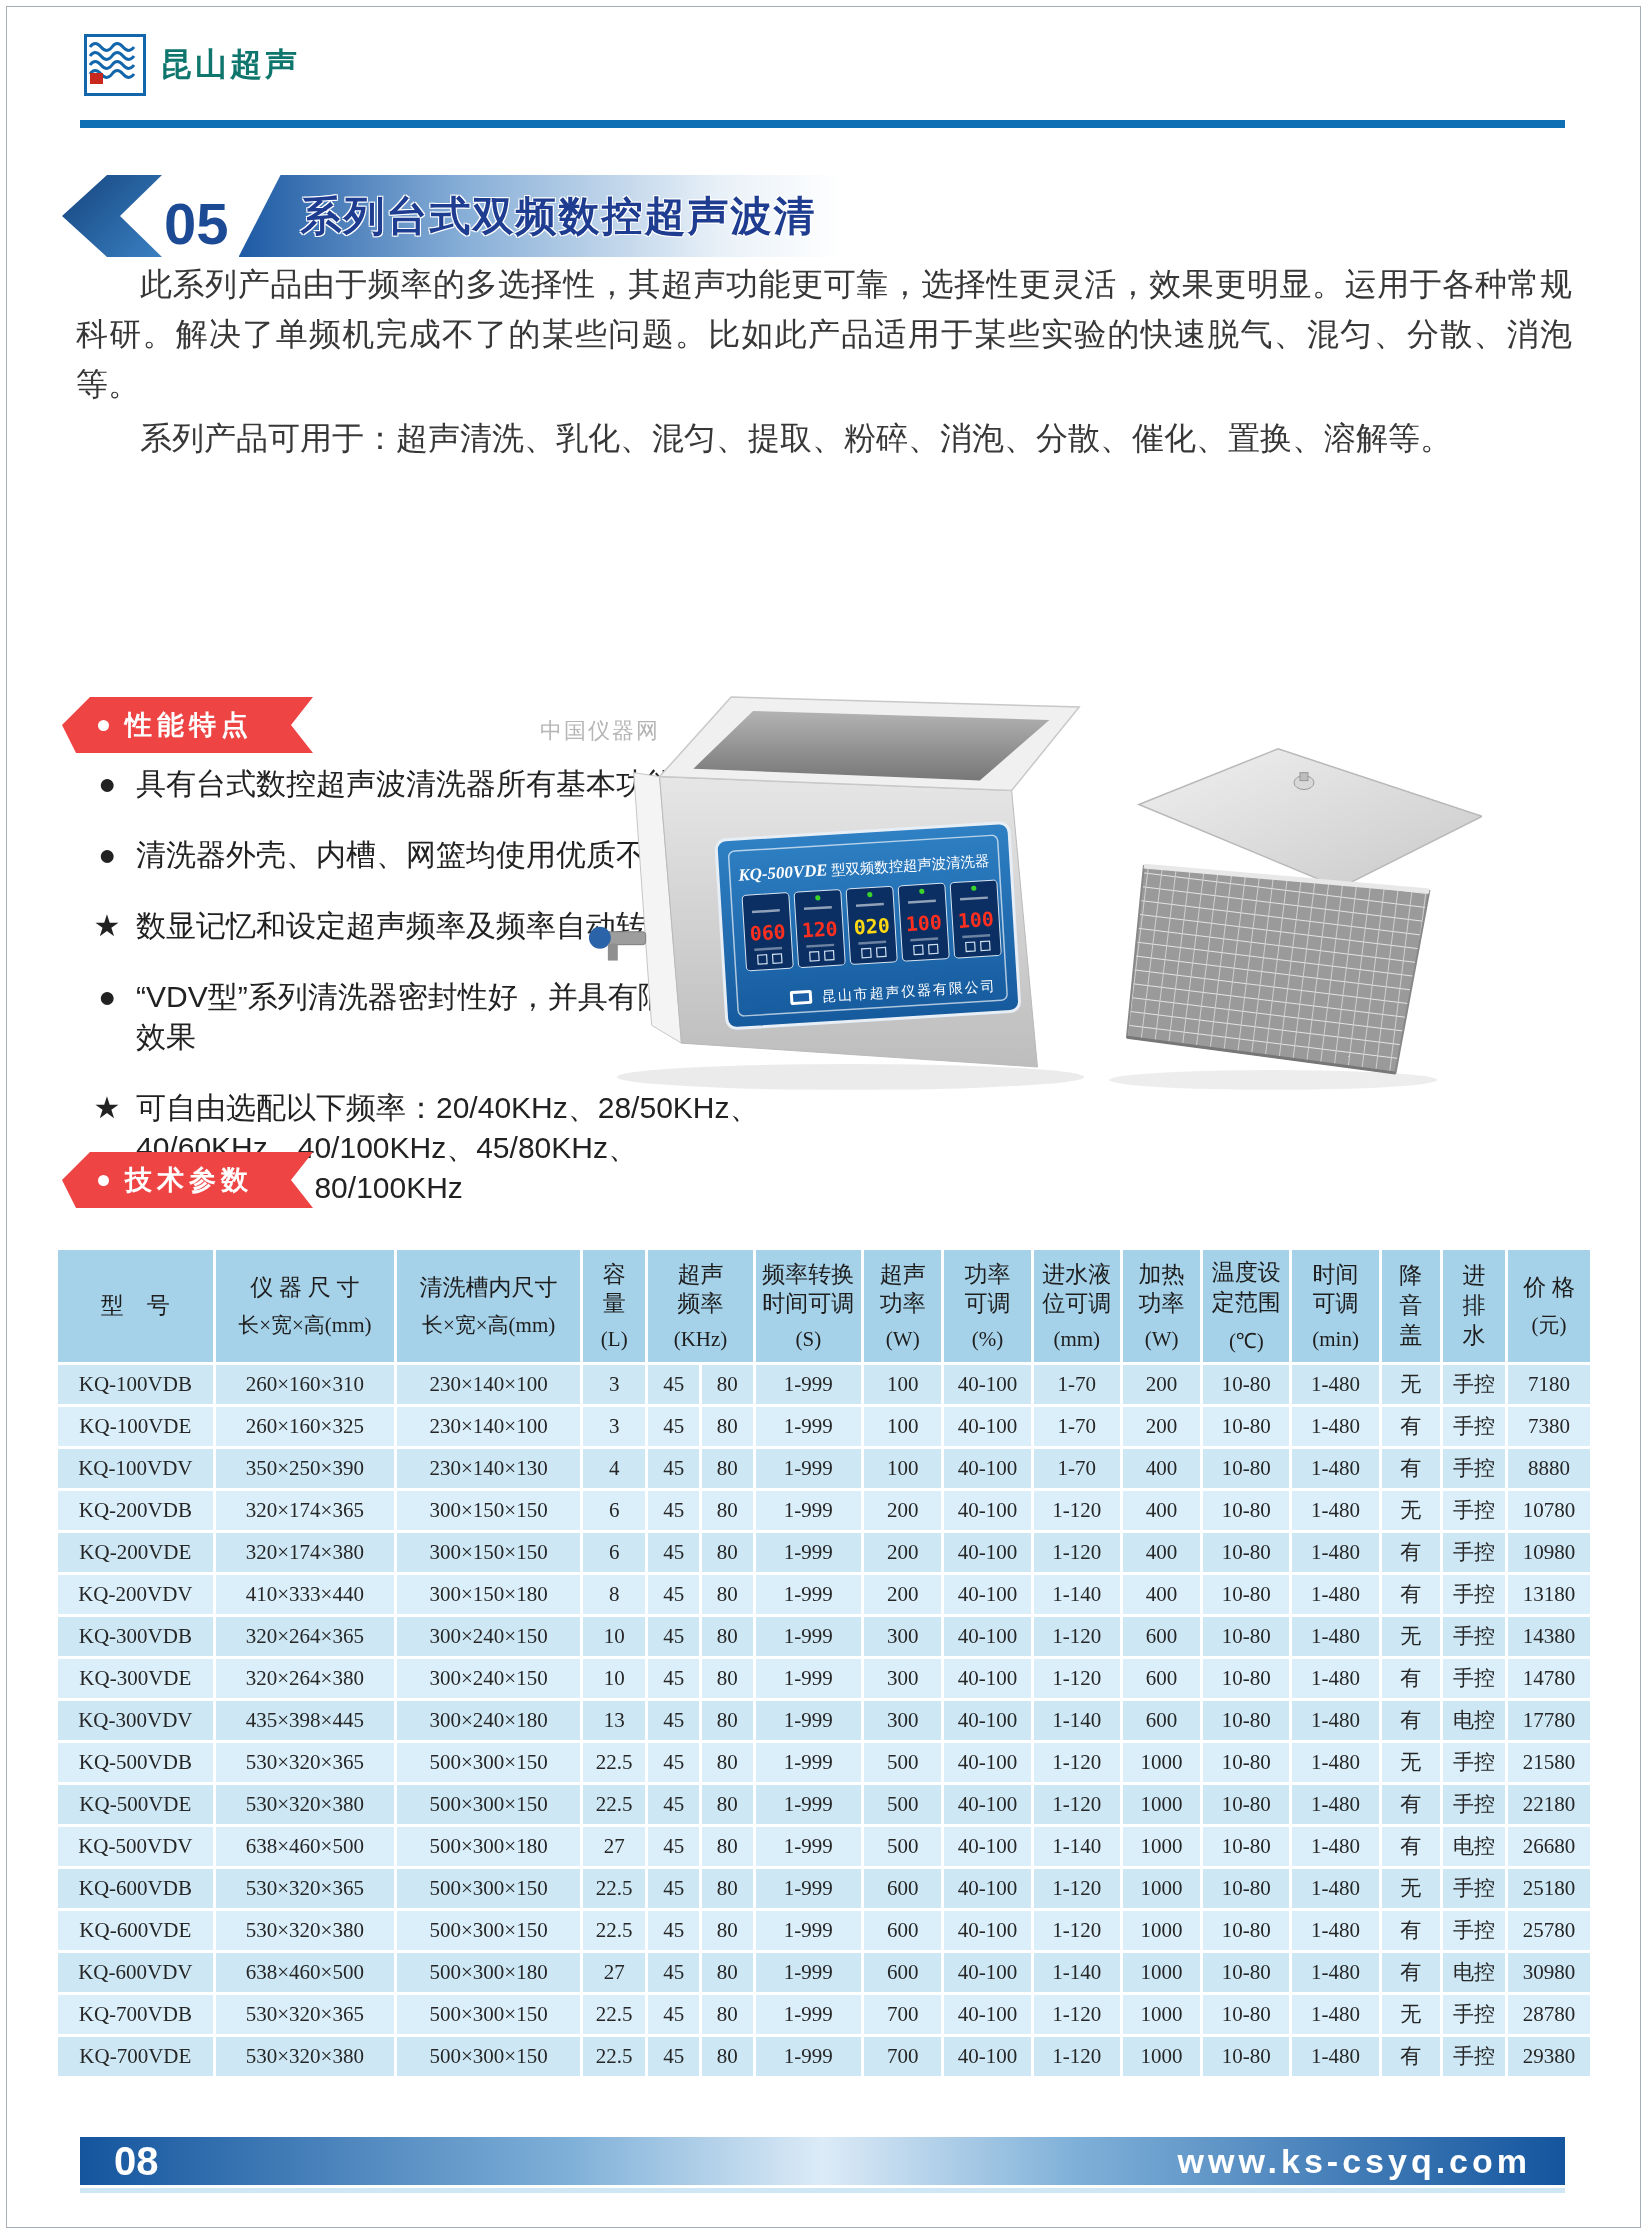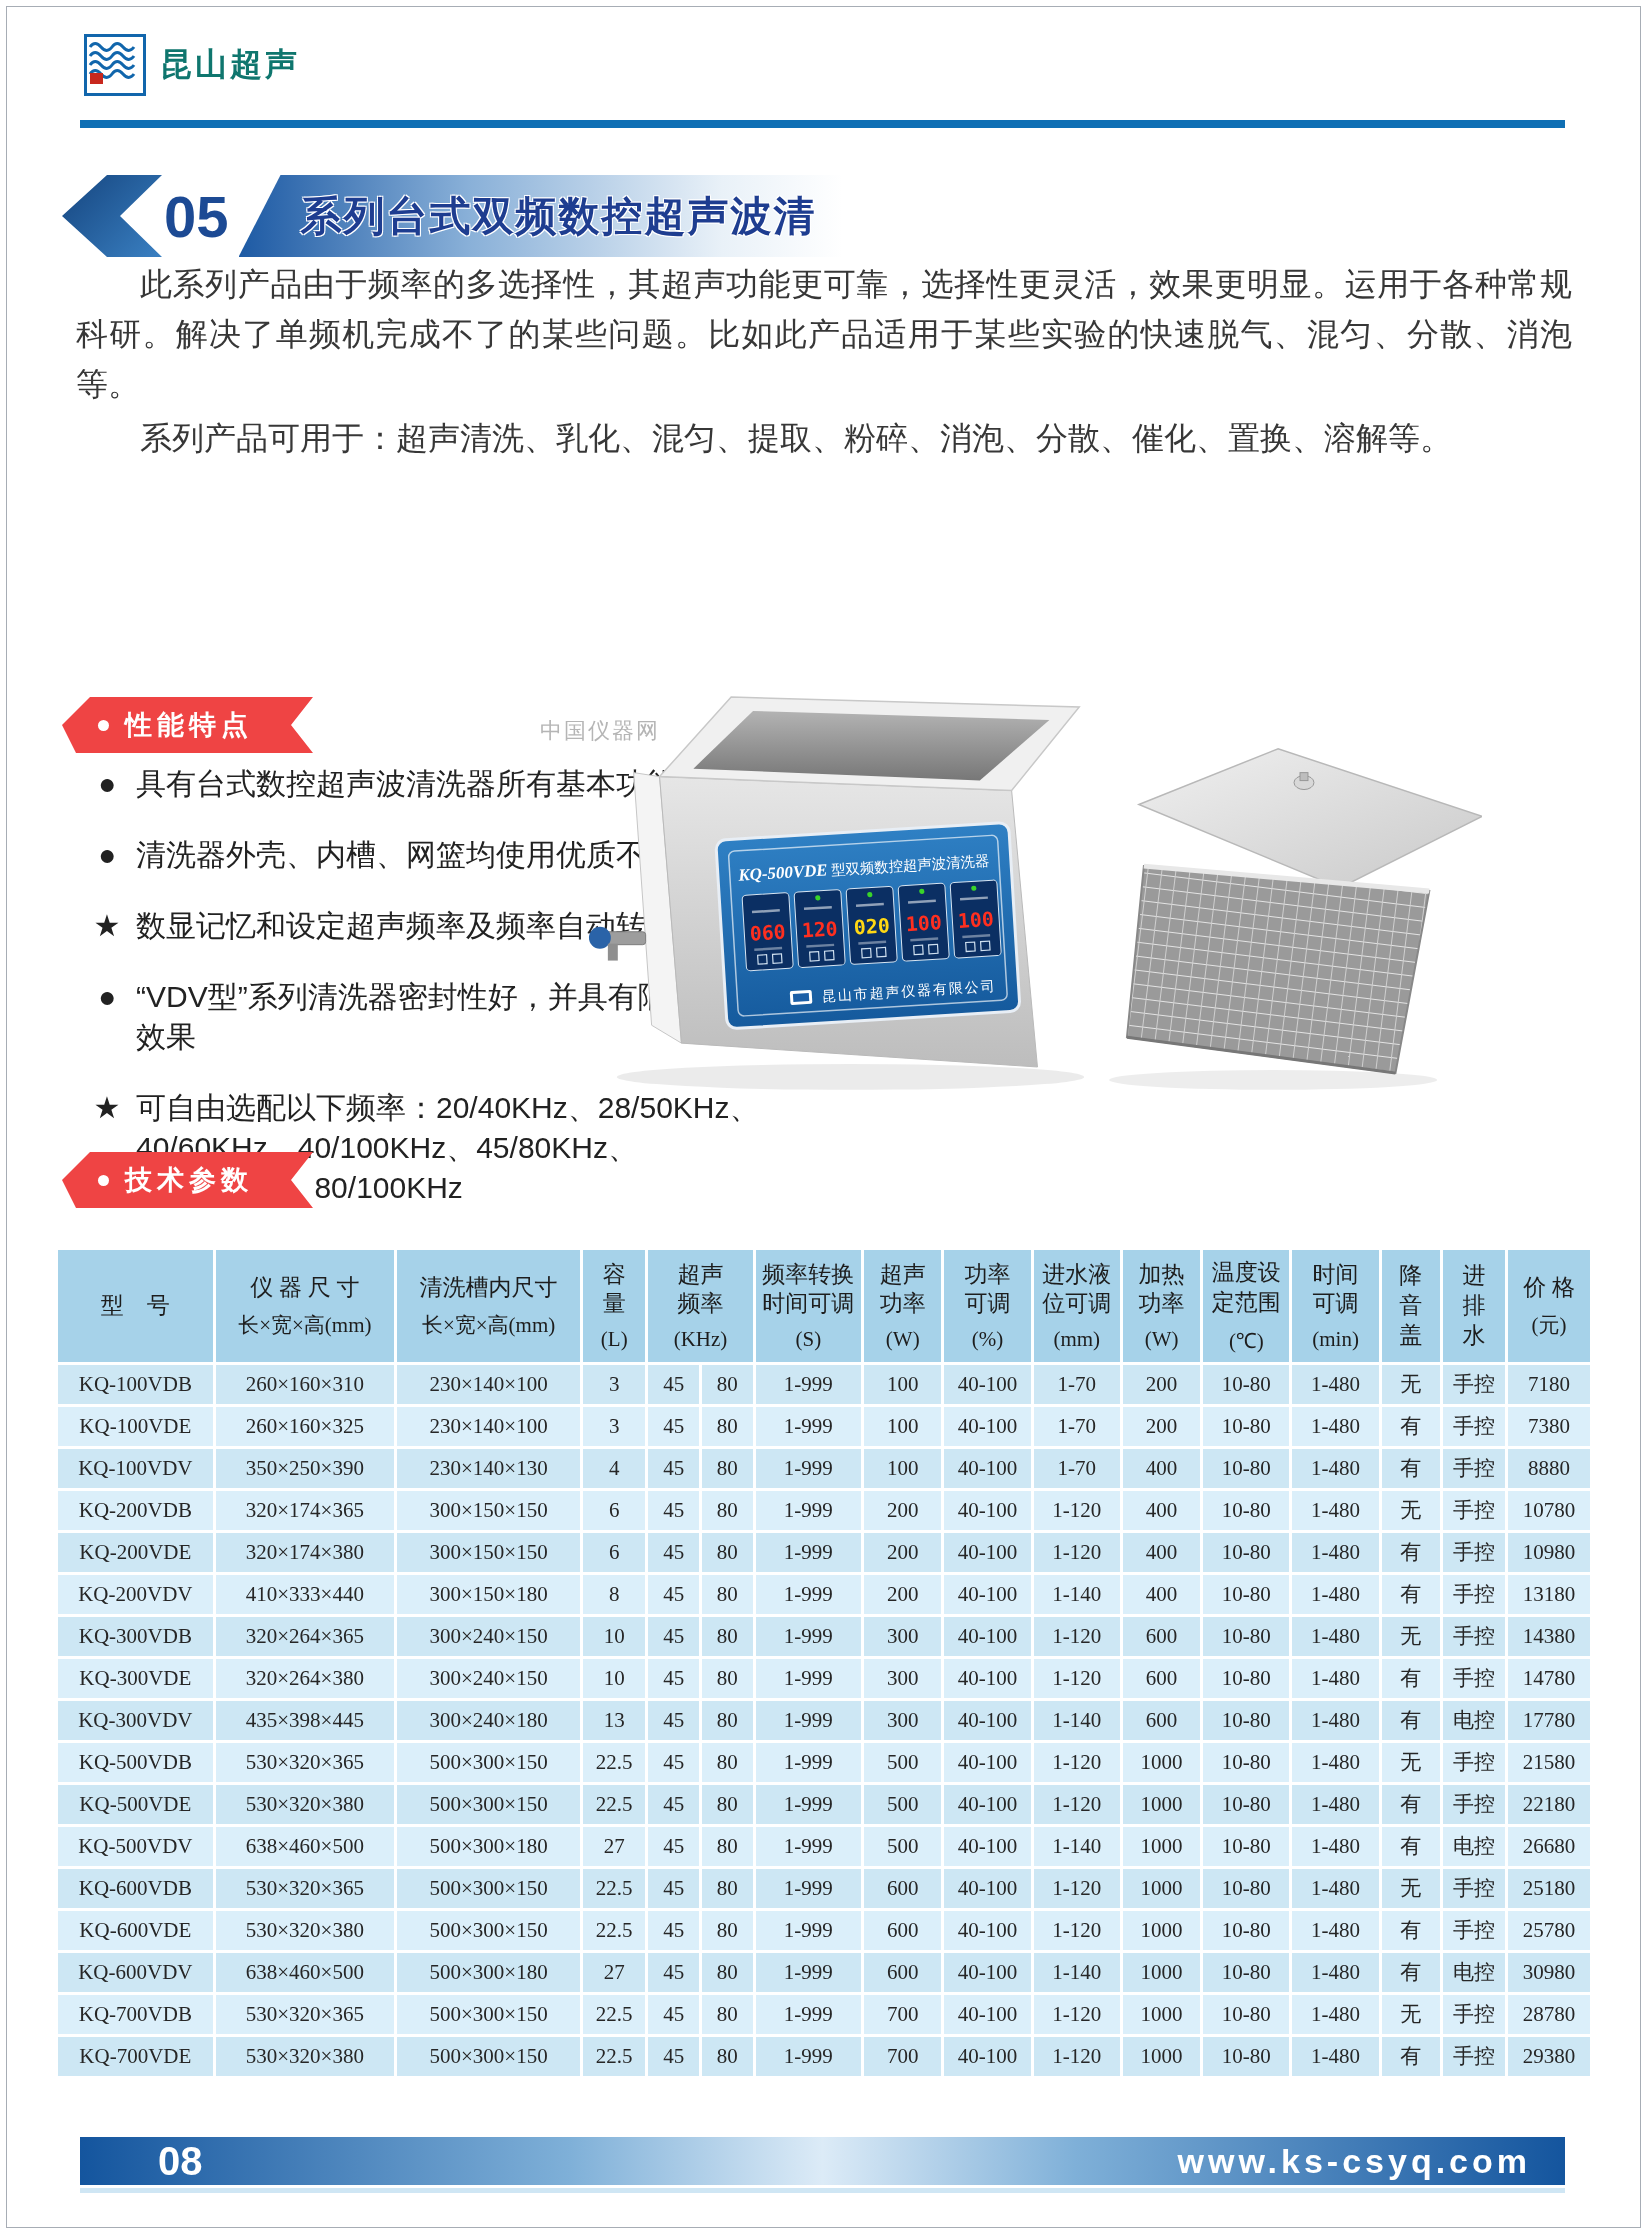--- a/index.html
+++ b/index.html
@@ -7,21 +7,21 @@
         font-family:"Liberation Sans",sans-serif;}
   .frame{position:absolute;inset:6px;border:1px solid #a7adb5;pointer-events:none;}
 
   
   .brand-row{position:absolute;left:84px;top:34px;display:flex;align-items:center;gap:14px;}
   .logo-box{width:56px;height:56px;border:3px solid #1166ac;background:#fff;position:relative;}
   .brand-text{font-size:32px;font-weight:800;color:#0f766e;letter-spacing:3px;}
   .rule{position:absolute;left:80px;top:120px;width:1485px;height:8px;background:#0f6fb4;}
 
   
-  .title-row{position:absolute;left:62px;top:175px;height:82px;display:flex;align-items:center;}
+  .title-row{position:absolute;left:62px;top:175px;height:82px;display:flex;align-items:flex-end;}
   .chevron{width:100px;height:82px;background:linear-gradient(135deg,#15457f,#3a80c2);
            clip-path:polygon(100% 0,45% 0,0 50%,45% 100%,100% 100%,58% 50%);}
   .title-num{font-size:58px;font-weight:800;color:#1c4a94;margin:0 10px 0 2px;}
   .title-badge{width:542px;height:82px;line-height:82px;padding-left:62px;
      clip-path:polygon(42px 0,100% 0,100% 100%,0 100%);
      background:linear-gradient(90deg,#1d5aa4 0%,#89b0d8 38%,#e9f1f8 80%,#ffffff 100%);
      font-size:41px;font-weight:900;color:#1e3d90;letter-spacing:2px;
      text-shadow:1px 1px 0 #fff,-1px -1px 0 #fff,1px -1px 0 #fff,-1px 1px 0 #fff;}
 
   
@@ -57,21 +57,21 @@
   .spec-table th .unit{font-size:21px;margin-top:8px;}
   .spec-table td{height:37px;text-align:center;font-size:21px;color:#262626;background:#cde7f4;
      overflow:hidden;white-space:nowrap;}
   .spec-table tbody tr:nth-child(even) td{background:#dbeffa;}
 
   
   .footer-bar{position:absolute;left:80px;top:2137px;width:1485px;height:48px;color:#fff;
      background:linear-gradient(90deg,#14559e 0%,#7fb0d8 33%,#dcebf7 50%,#7fb0d8 67%,#14559e 100%);
      display:flex;align-items:center;justify-content:space-between;box-sizing:border-box;
      padding:0 34px;}
-  .page-num{font-size:40px;font-weight:800;margin-left:44px;}
+  .page-num{font-size:40px;font-weight:800;}
   .site{font-size:34px;font-weight:800;letter-spacing:4px;}
   .footer-strip{position:absolute;left:80px;top:2188px;width:1485px;height:5px;background:#cfe6f4;}
 </style>
 </head>
 <body>
 
 <div class="page">
   <div class="frame"></div>
 
   <div class="brand-row">

